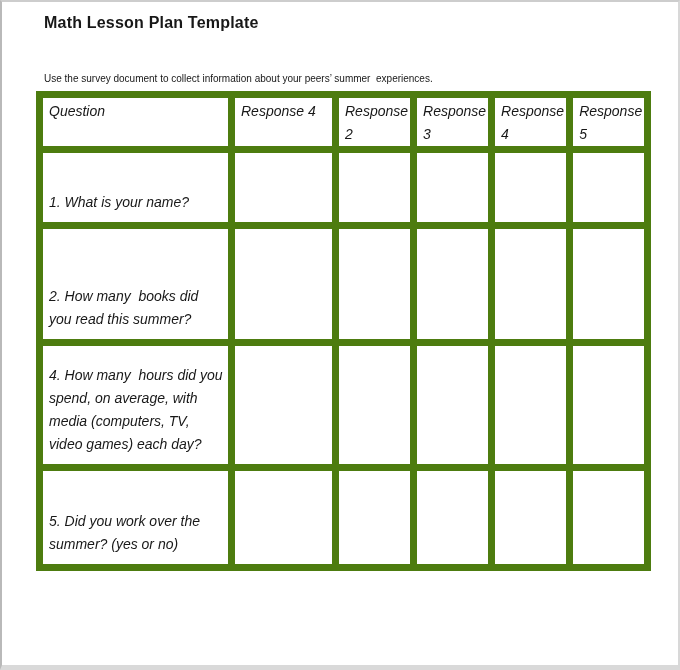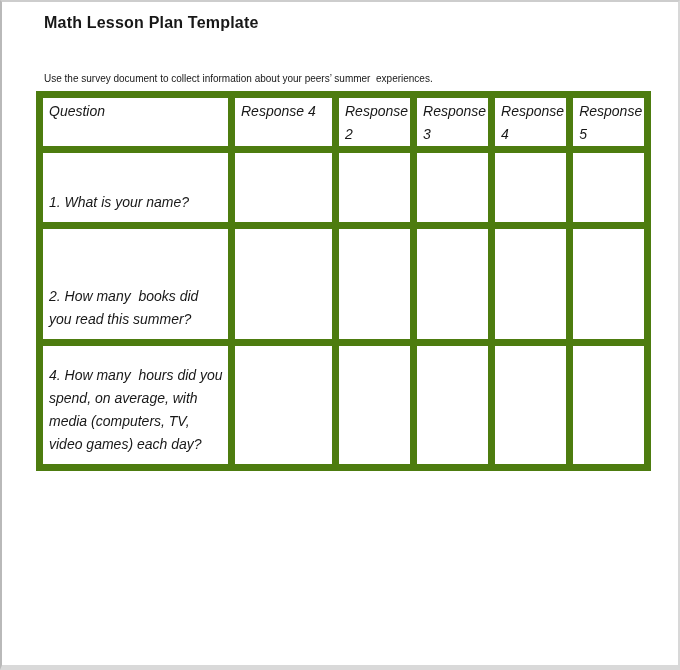--- a/index.html
+++ b/index.html
@@ -116,16 +116,24 @@
 
       <tr class="row-3">
         <td class="question-cell">4. How many  hours did you spend, on average, with media (computers, TV, video games) each day?</td>
         <td class="response-cell"></td>
         <td class="response-cell"></td>
         <td class="response-cell"></td>
         <td class="response-cell"></td>
         <td class="response-cell"></td>
       </tr>
 
+      <tr class="row-4">
+        <td class="question-cell">5. Did you work over the summer? (yes or no)</td>
+        <td class="response-cell"></td>
+        <td class="response-cell"></td>
+        <td class="response-cell"></td>
+        <td class="response-cell"></td>
+        <td class="response-cell"></td>
+      </tr>
     </tbody>
   </table>
 
 </div>
 
 </body></html>

